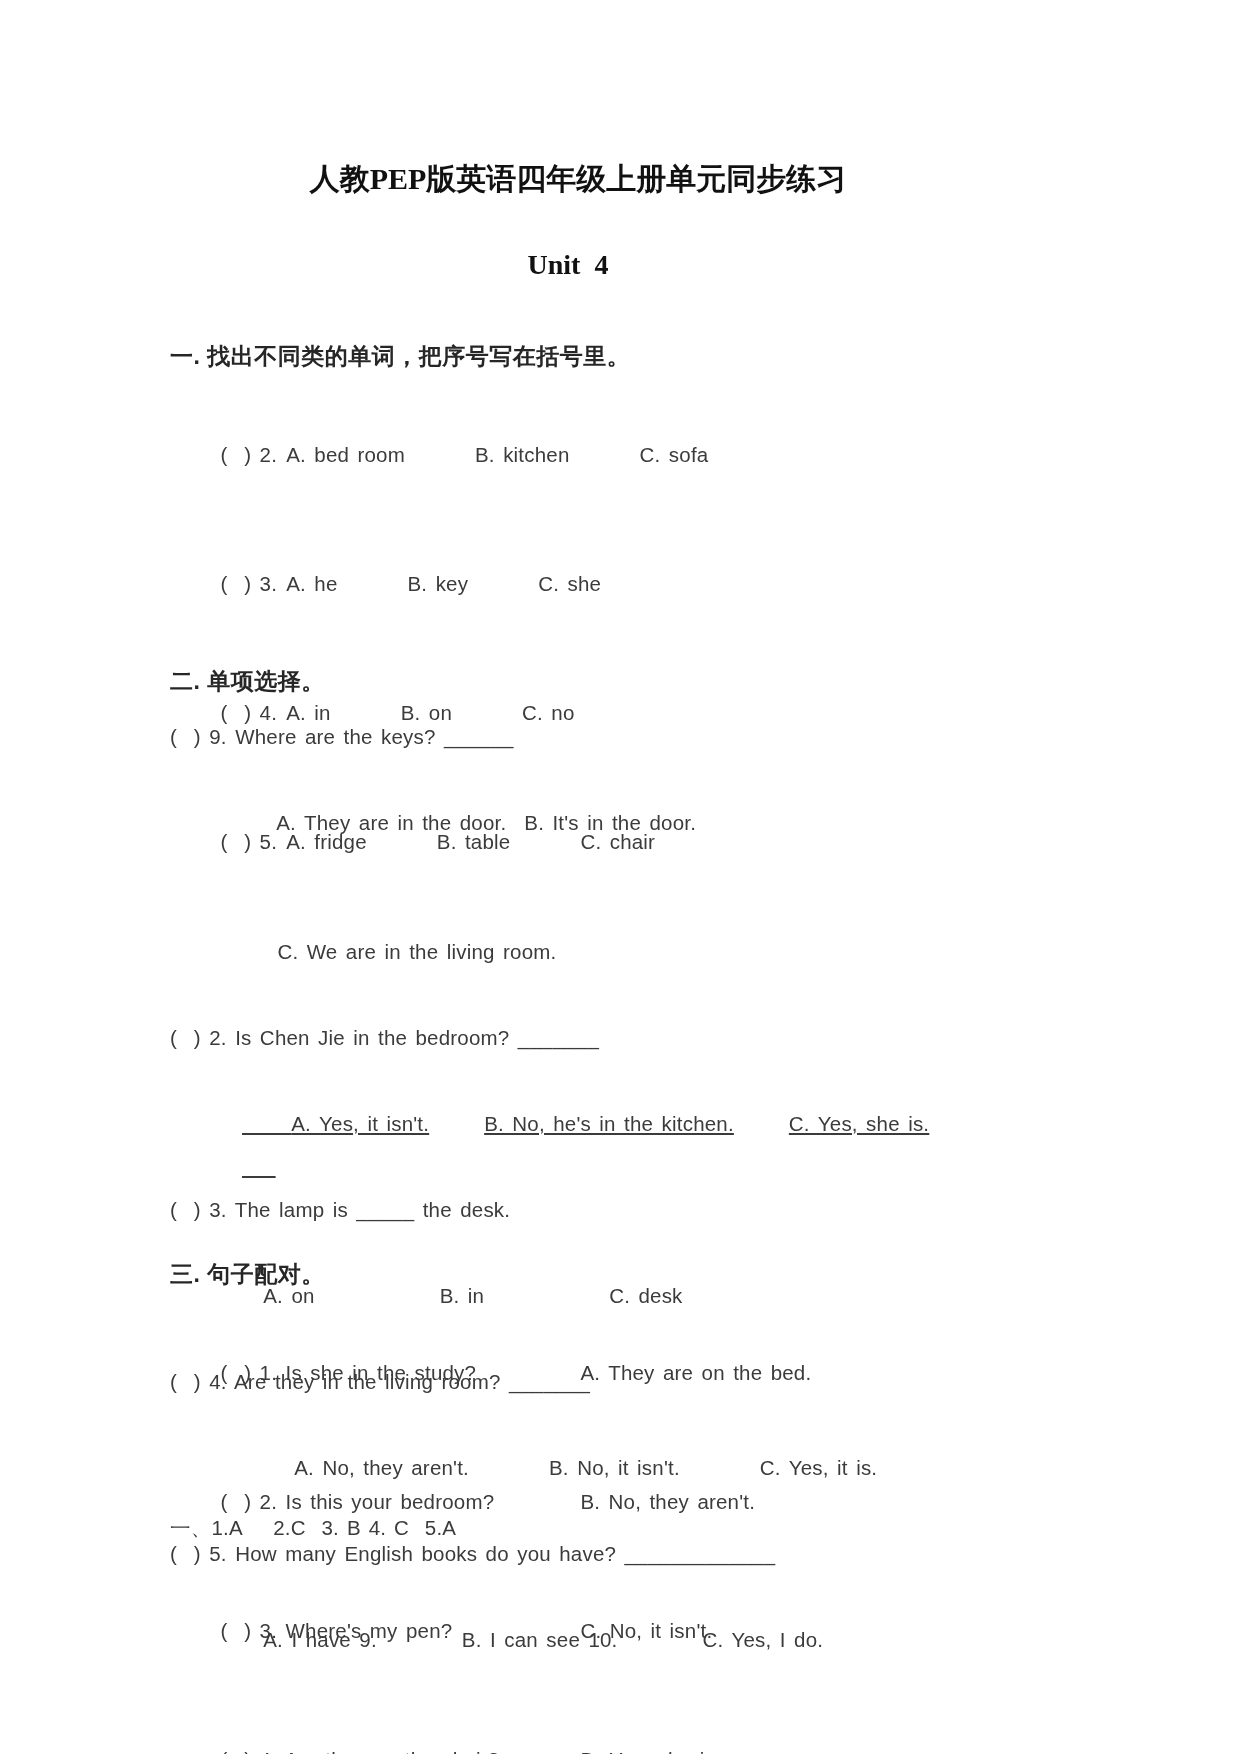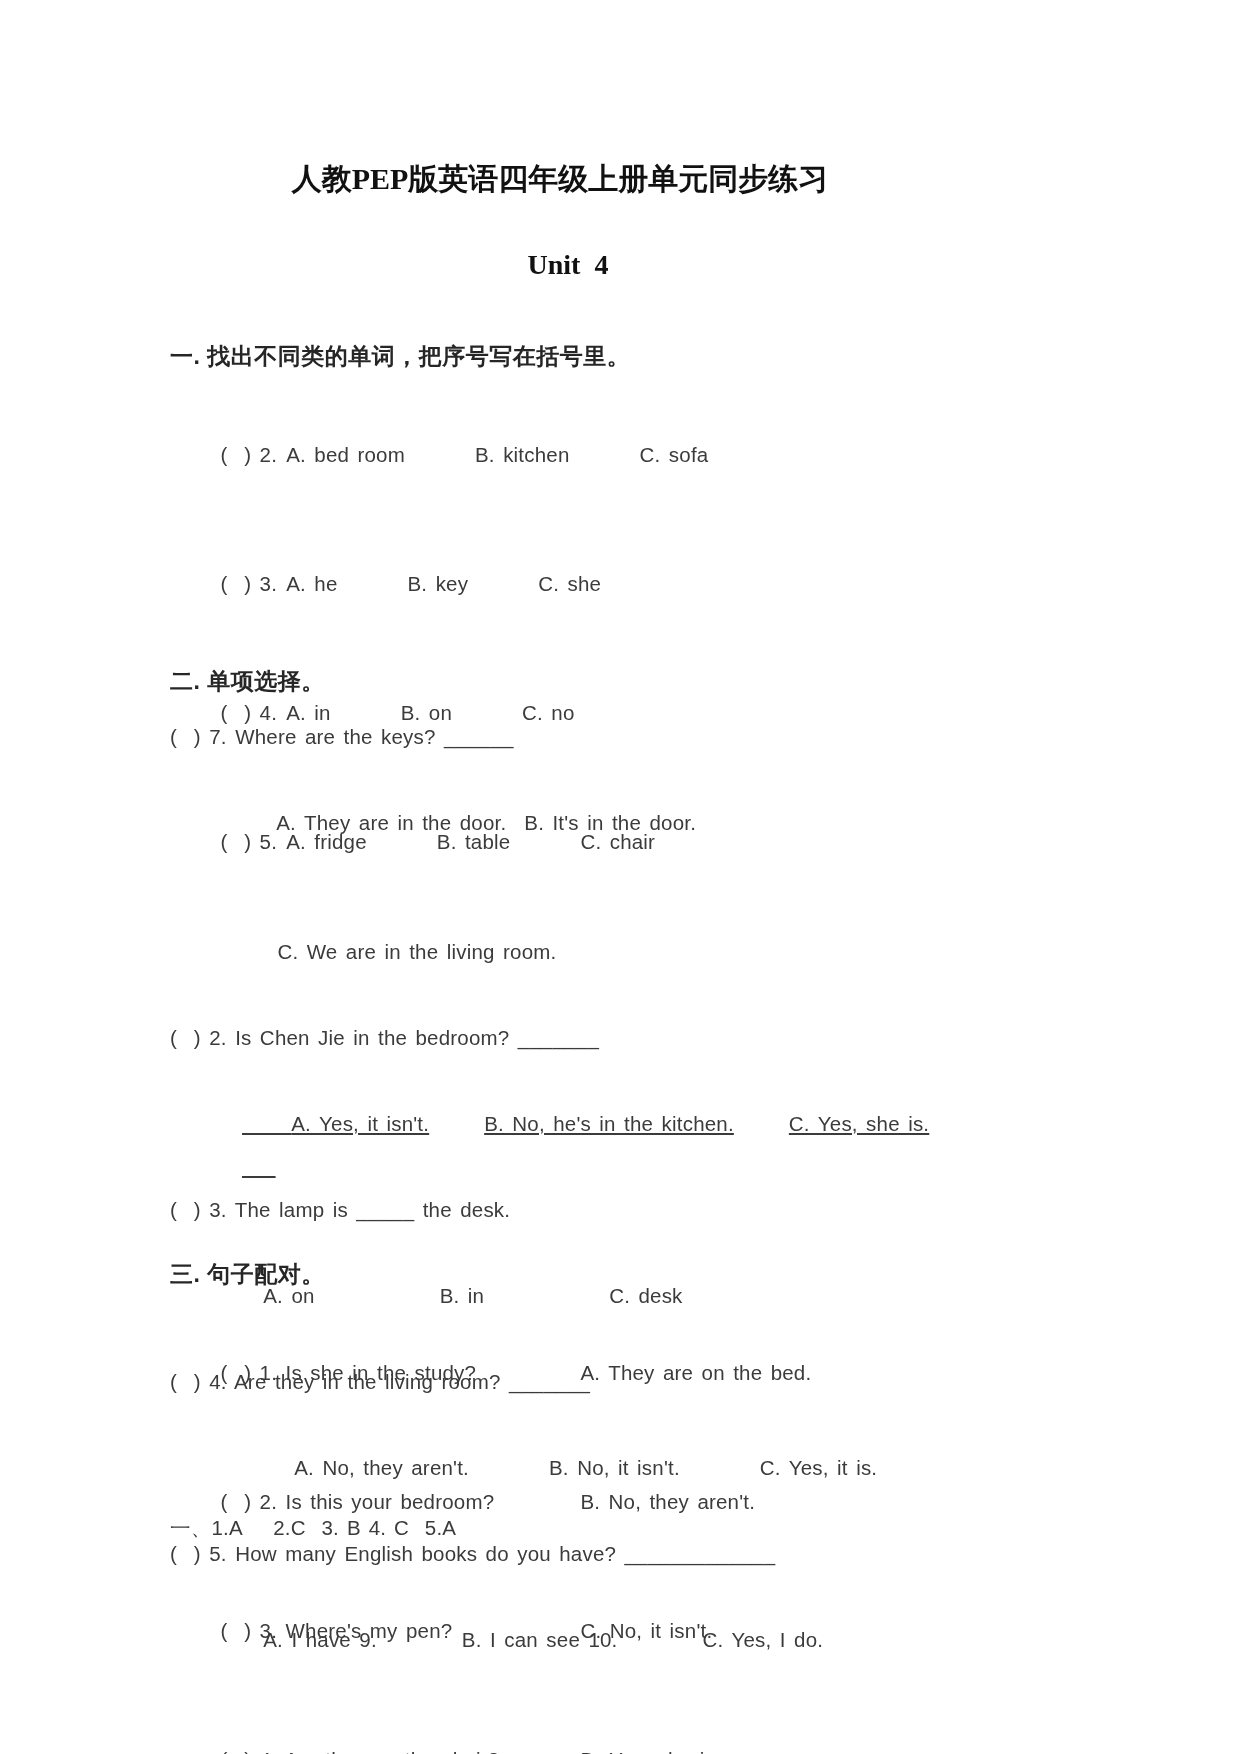--- a/index.html
+++ b/index.html
@@ -6,21 +6,21 @@
   .page{
     position:relative;
     width:1241px;
     height:1754px;
     background:#ffffff;
     overflow:hidden;
     font-family:"Liberation Sans","DejaVu Sans",sans-serif;
     color:#3b3b3b;
   }
   .title{
-    position:absolute; top:158px; left:170px; width:780px;
+    position:absolute; top:158px; left:188px; width:780px;
     text-align:center;
     font-family:"Liberation Serif","DejaVu Serif",serif;
     font-weight:bold; font-size:30px; line-height:42px;
     color:#111111; white-space:pre;
   }
   .unit{
     position:absolute; top:244px; left:178px; width:780px;
     text-align:center;
     font-family:"Liberation Serif","DejaVu Serif",serif;
     font-weight:bold; font-size:28px; line-height:42px;
@@ -83,21 +83,21 @@
       <span class="lbl">(  ) 4.</span><span class="opt">A. in</span><span class="opt">B. on</span><span class="opt">C. no</span>
     </div>
     <div class="line s1row">
       <span class="lbl">(  ) 5.</span><span class="opt">A. fridge</span><span class="opt">B. table</span><span class="opt">C. chair</span>
     </div>
   </div>
 
   <div class="sec sec2">
     <div class="sec-heading">二. 单项选择。</div>
 
-    <div class="line">(  ) 7. Where are the keys? ______</div>
+    <div class="line">(  ) 9. Where are the keys? ______</div>
     <div class="line ind57 g18">
       <span class="opt">A. They are in the door.</span><span class="opt">B. It's in the door.</span>
     </div>
     <div class="line ind57">
       <span class="opt">C. We are in the living room.</span>
     </div>
 
     <div class="line">(  ) 2. Is Chen Jie in the bedroom? _______</div>
     <div class="line ind72 g55">
       <span class="opt">A. Yes, it isn't.</span><span class="opt">B. No, he's in the kitchen.</span><span class="opt">C. Yes, she is.</span>

